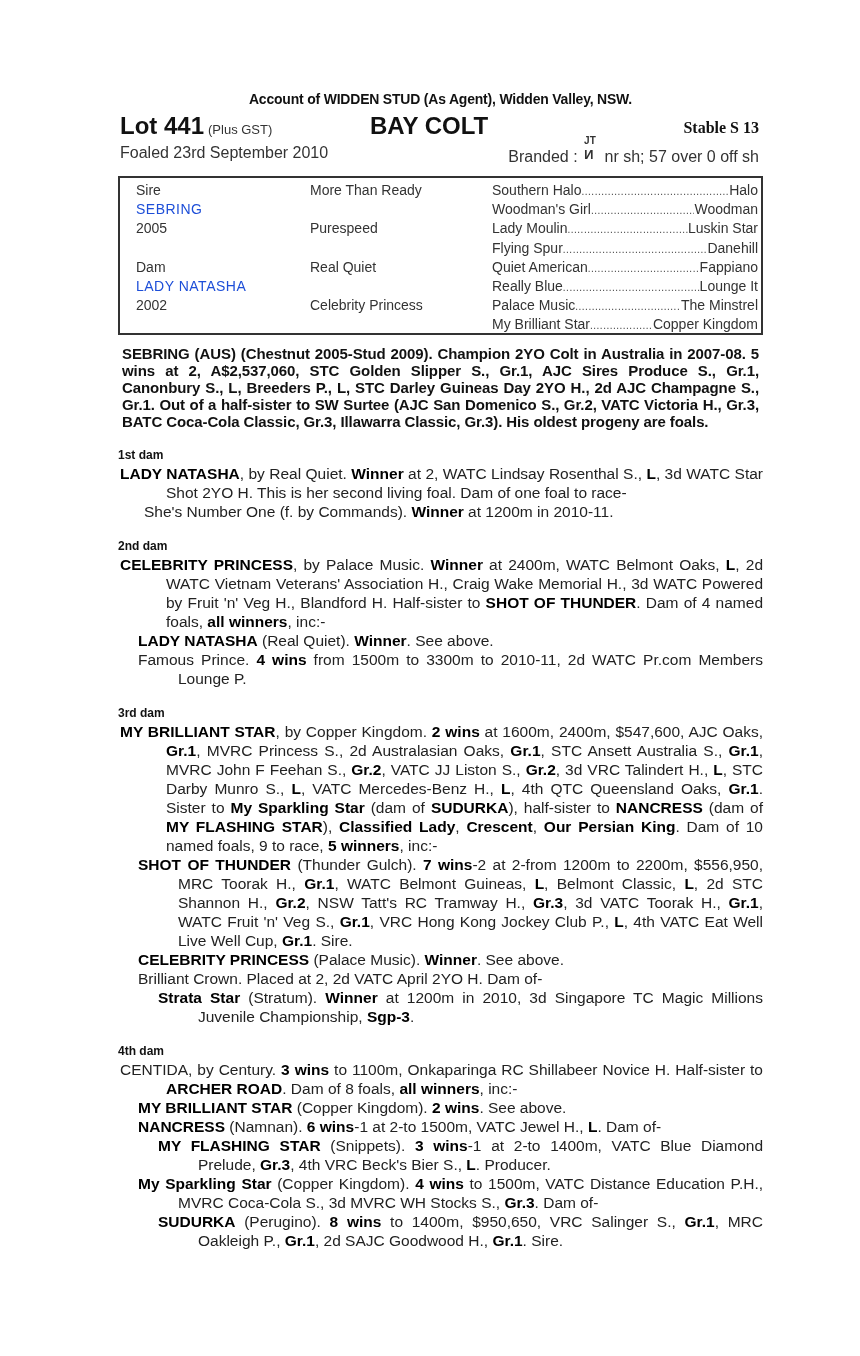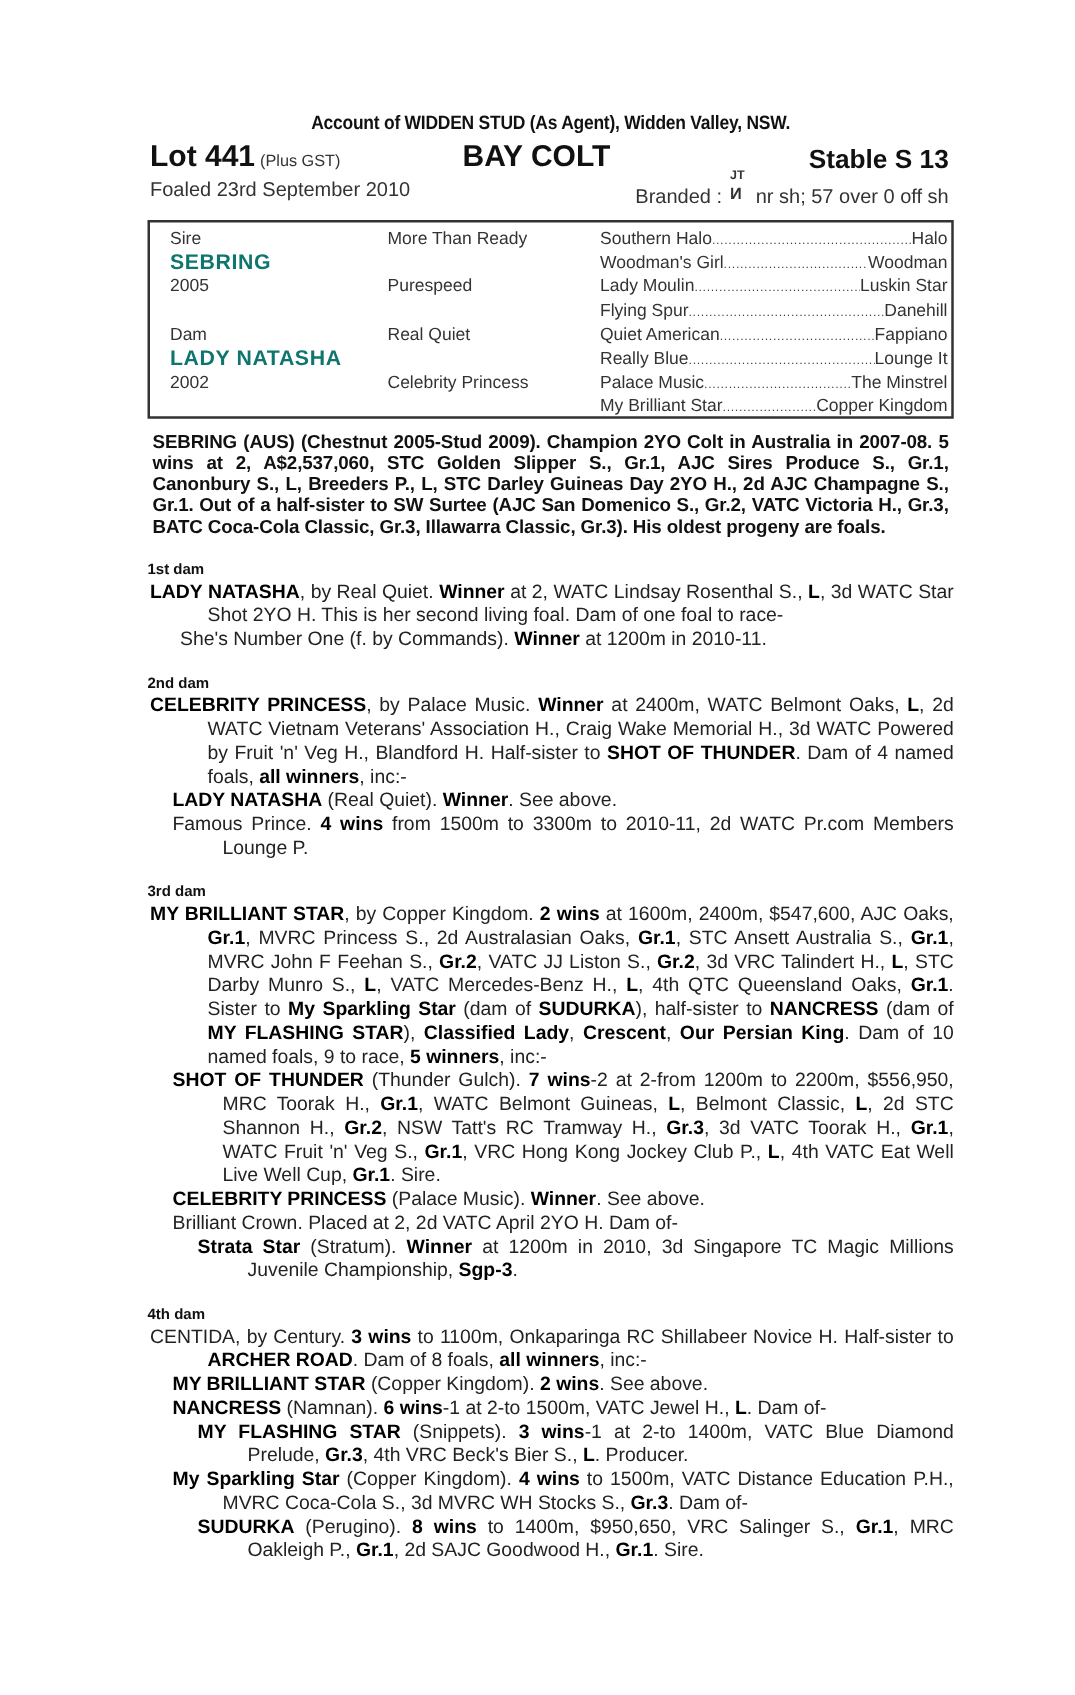--- a/index.html
+++ b/index.html
@@ -3,35 +3,35 @@
 <meta charset="utf-8">
 <style>
   html, body { margin: 0; padding: 0; background: #ffffff; }
   body { width: 860px; height: 1356px; position: relative; overflow: hidden; color: #111; font-family: "Liberation Sans", sans-serif; }
   .page { position: absolute; left: 118px; top: 88px; width: 645px; }
   .account { text-align: center; font-family: "Liberation Sans", sans-serif; font-weight: bold; font-size: 15.5px; letter-spacing: -0.2px; transform: scaleX(0.9); transform-origin: center; height: 22px; line-height: 22px; }
   .lotline { position: relative; height: 28px; margin-top: 2px; }
   .lot { position: absolute; left: 2px; top: 0; font-weight: bold; font-size: 24px; line-height: 28px; }
   .lot .gst { font-weight: normal; font-size: 13px; color: #333; margin-left: 4px; }
   .colt { position: absolute; left: 252px; top: 0; font-weight: bold; font-size: 24px; line-height: 28px; }
-  .stable { position: absolute; right: 4px; top: 2px; font-weight: bold; font-size: 21px; line-height: 28px; }
+  .stable { position: absolute; right: 4px; top: 2px; font-weight: bold; font-size: 16px; line-height: 28px; font-family: Liberation Serif, serif; }
   .foalline { position: relative; height: 26px; margin-top: 2px; font-size: 16px; color: #333; }
   .foaled { position: absolute; left: 2px; top: 2px; }
   .branded { position: absolute; right: 4px; top: 2px; }
   .brand-mark { display: inline-block; position: relative; width: 14px; height: 20px; vertical-align: -2px; margin: 0 2px; }
   .brand-mark .jt { position: absolute; left: 0; top: -8px; font-size: 10px; font-weight: bold; line-height: 10px; }
   .brand-mark .n2 { position: absolute; left: 0; top: 4px; font-size: 13px; font-weight: bold; line-height: 13px; transform: scaleX(-1); }
   .pedigree { margin-top: 8px; border: 2px solid #333; width: 641px; height: 155px; position: relative; font-size: 14px; color: #333; }
   .pcol { position: absolute; top: 3px; }
   .pcol div { height: 19.2px; line-height: 19.2px; white-space: nowrap; }
   .c1 { left: 16px; width: 180px; }
   .c2 { left: 190px; width: 160px; }
   .c3 { left: 360px; width: 278px; }
-  .c1 .big { font-weight: 700; font-size: 17px; color: #0f766e; letter-spacing: 0.5px; }
-  .gg { display: flex; }
+  .c1 .big { font-weight: 400; font-size: 14px; color: #1d4ed8; letter-spacing: 0.5px; }
+  .gg { display: flex; margin-left: 12px; }
   .gg .a { flex: 0 0 auto; }
   .gg .dots { flex: 1 1 auto; overflow: hidden; white-space: nowrap; color: #444; letter-spacing: 0.5px; }
   .gg .dots::before { content: "...................................................................................................."; font-size: 10px; }
   .gg .b { flex: 0 0 auto; }
   .sirebio { margin-top: 10px; font-weight: 900; font-size: 15px; line-height: 17px; text-align: justify; padding: 0 4px; letter-spacing: -0.1px; }
   .sect { margin-top: 16px; }
   .sect h3 { margin: 0; font-size: 12px; font-weight: 900; line-height: 18px; }
   .para { font-size: 15.5px; line-height: 19px; text-align: justify; color: #222; }
   .para b { color: #000; font-weight: 900; }
   .p0 { padding-left: 48px; text-indent: -46px; }

